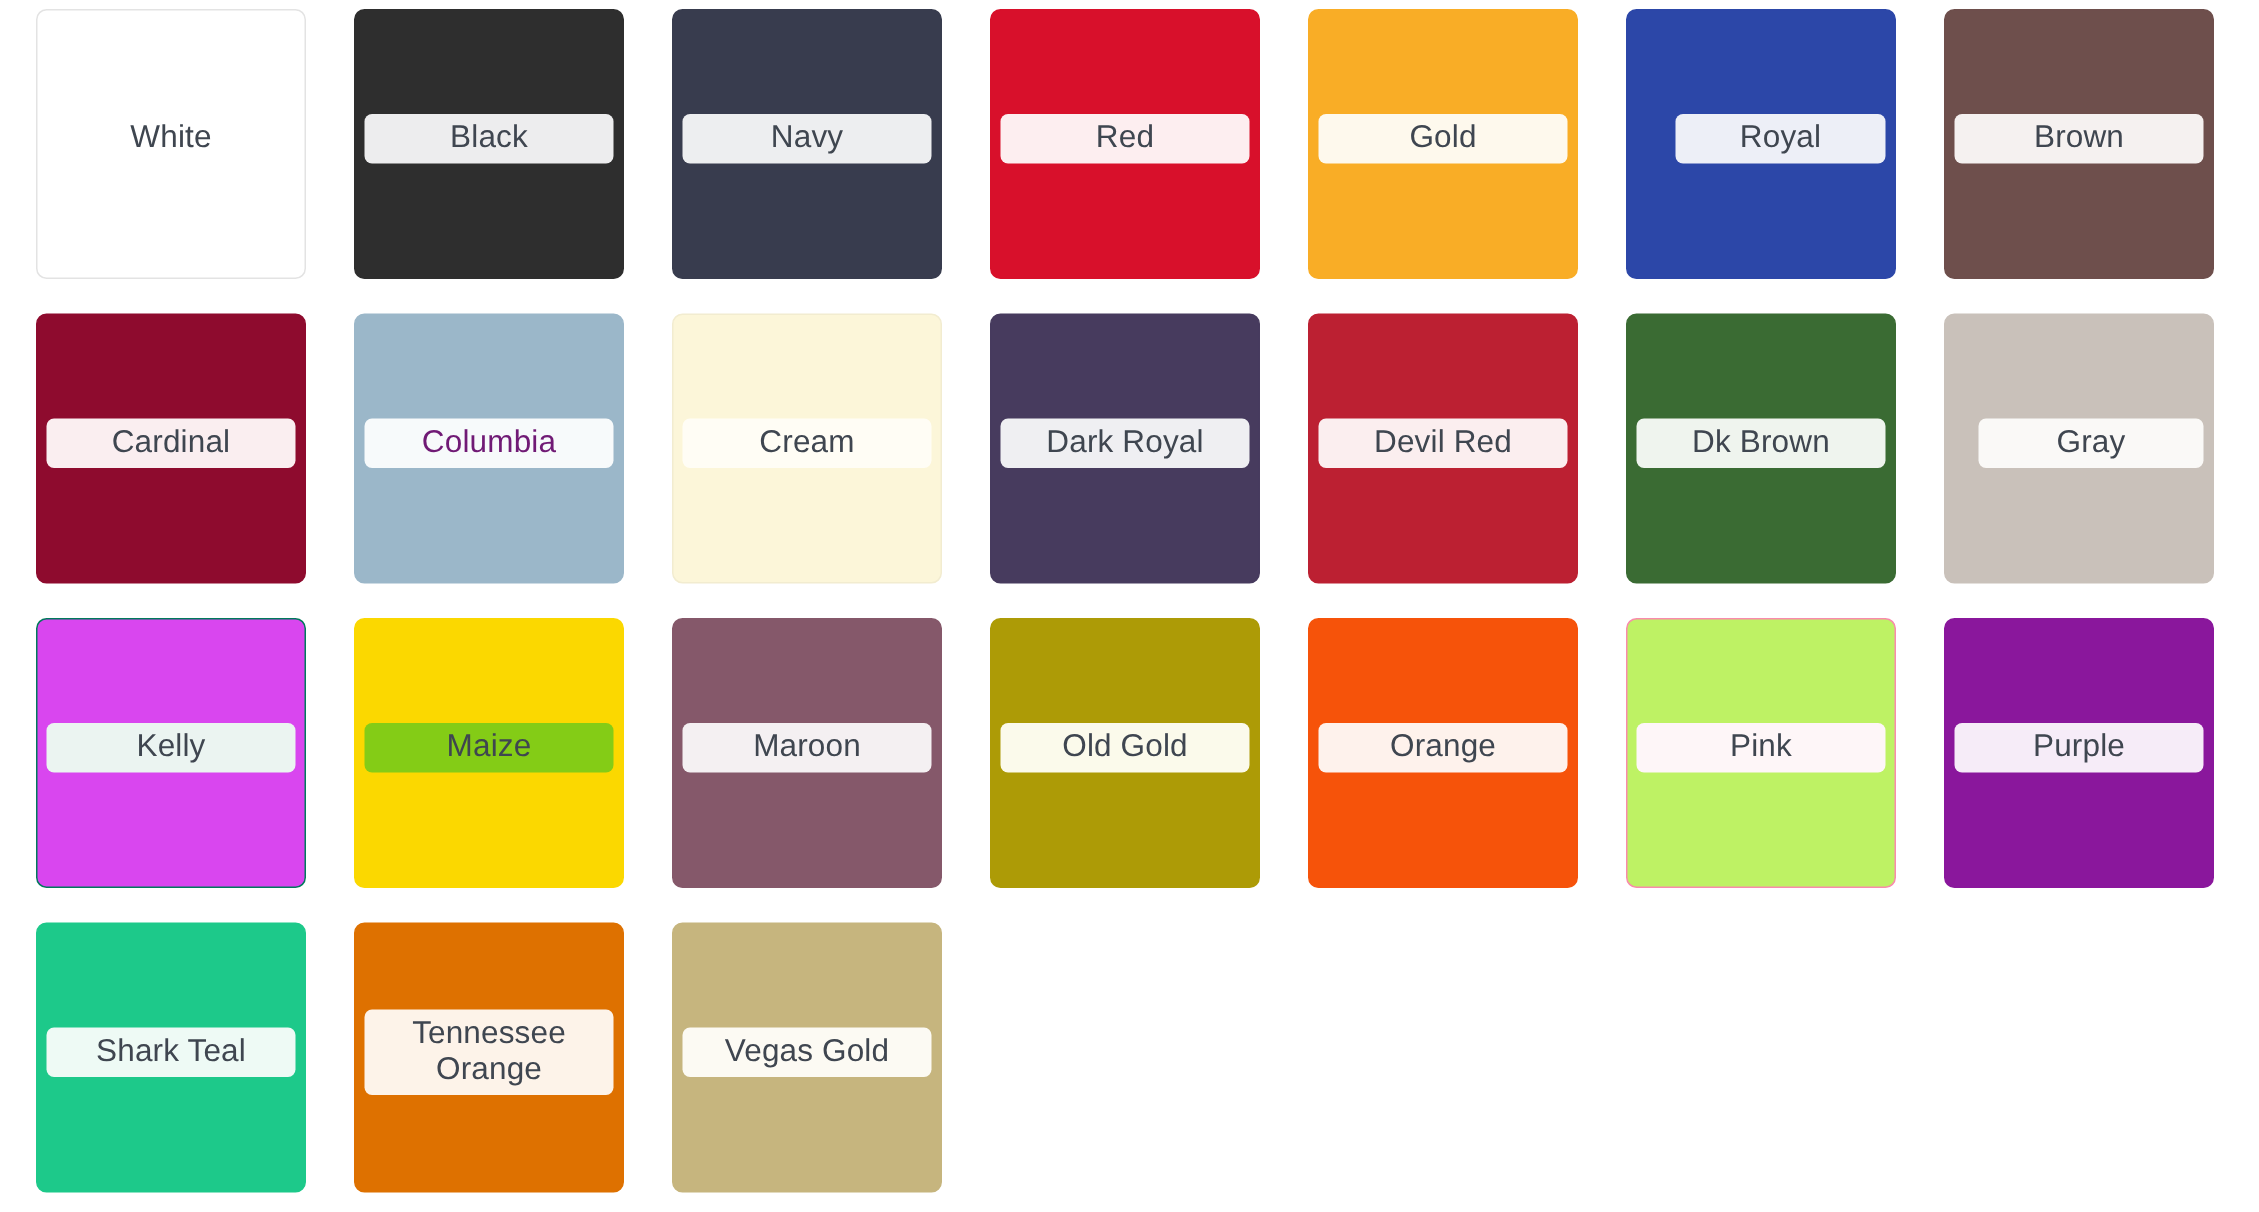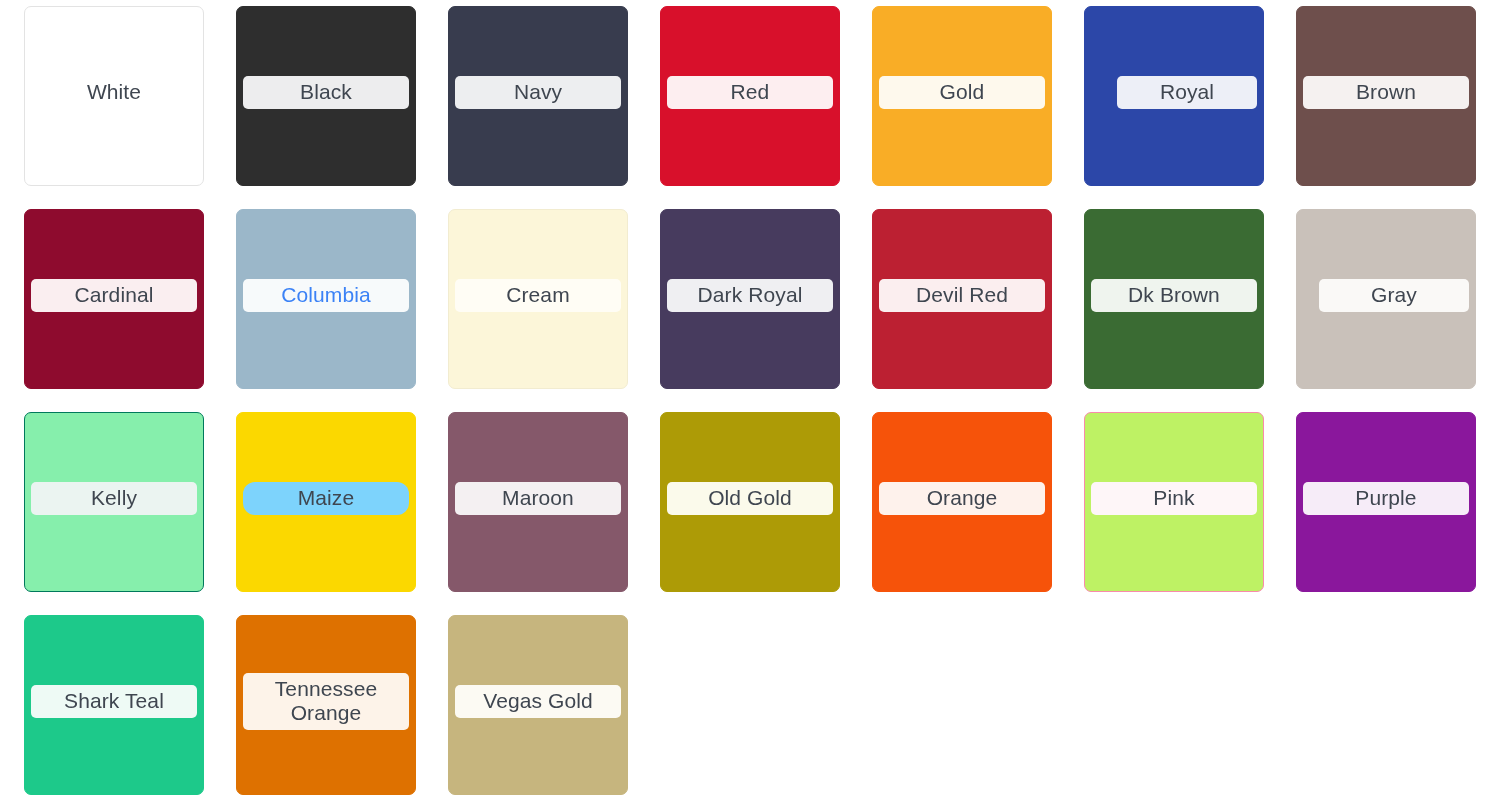--- a/index.html
+++ b/index.html
@@ -83,42 +83,42 @@
     <div class="swatch" style="background: rgb(44, 71, 168); border-color: rgb(44, 71, 168); padding-left: 26px;">
       <div class="swatch-label" style="background: rgb(237, 239, 247); color: rgb(63, 70, 80);">Royal</div>
     </div>
     <div class="swatch" style="background: rgb(110, 79, 76); border-color: rgb(110, 79, 76);">
       <div class="swatch-label" style="background: rgb(245, 241, 240); color: rgb(63, 70, 80);">Brown</div>
     </div>
     <div class="swatch" style="background: rgb(142, 11, 46); border-color: rgb(142, 11, 46);">
       <div class="swatch-label" style="background: rgb(250, 238, 240); color: rgb(63, 70, 80);">Cardinal</div>
     </div>
     <div class="swatch" style="background: rgb(155, 183, 201); border-color: rgb(155, 183, 201);">
-      <div class="swatch-label" style="background: rgb(247, 250, 251); color: #3b82f6;">Columbia</div>
+      <div class="swatch-label" style="background: rgb(247, 250, 251); color: #701a75;">Columbia</div>
     </div>
     <div class="swatch" style="background: rgb(252, 246, 217); border-color: rgb(242, 236, 208);">
       <div class="swatch-label" style="background: rgb(255, 253, 245); color: rgb(63, 70, 80);">Cream</div>
     </div>
     <div class="swatch" style="background: rgb(71, 59, 94); border-color: rgb(71, 59, 94);">
       <div class="swatch-label" style="background: rgb(239, 239, 242); color: rgb(63, 70, 80);">Dark Royal</div>
     </div>
     <div class="swatch" style="background: rgb(188, 32, 50); border-color: rgb(188, 32, 50);">
       <div class="swatch-label" style="background: rgb(251, 238, 239); color: rgb(63, 70, 80);">Devil Red</div>
     </div>
     <div class="swatch" style="background: rgb(58, 107, 51); border-color: rgb(58, 107, 51);">
       <div class="swatch-label" style="background: rgb(239, 244, 238); color: rgb(63, 70, 80);">Dk Brown</div>
     </div>
     <div class="swatch" style="background: rgb(201, 193, 186); border-color: rgb(201, 193, 186); padding-left: 16px;">
       <div class="swatch-label" style="background: rgb(250, 249, 247); color: rgb(63, 70, 80);">Gray</div>
     </div>
-    <div class="swatch" style="background: #86efac; border-color: rgb(0, 121, 92);">
+    <div class="swatch" style="background: #d946ef; border-color: rgb(0, 121, 92);">
       <div class="swatch-label" style="background: rgb(235, 244, 241); color: rgb(63, 70, 80);">Kelly</div>
     </div>
     <div class="swatch" style="background: rgb(251, 216, 0); border-color: rgb(251, 216, 0);">
-      <div class="swatch-label" style="background: #7dd3fc; color: rgb(63, 70, 80); border-radius: 12px;">Maize</div>
+      <div class="swatch-label" style="background: #84cc16; color: rgb(63, 70, 80);">Maize</div>
     </div>
     <div class="swatch" style="background: rgb(133, 88, 106); border-color: rgb(133, 88, 106);">
       <div class="swatch-label" style="background: rgb(244, 240, 242); color: rgb(63, 70, 80);">Maroon</div>
     </div>
     <div class="swatch" style="background: rgb(173, 155, 6); border-color: rgb(173, 155, 6);">
       <div class="swatch-label" style="background: rgb(251, 250, 235); color: rgb(63, 70, 80);">Old Gold</div>
     </div>
     <div class="swatch" style="background: rgb(246, 83, 10); border-color: rgb(246, 83, 10);">
       <div class="swatch-label" style="background: rgb(254, 242, 236); color: rgb(63, 70, 80);">Orange</div>
     </div>

